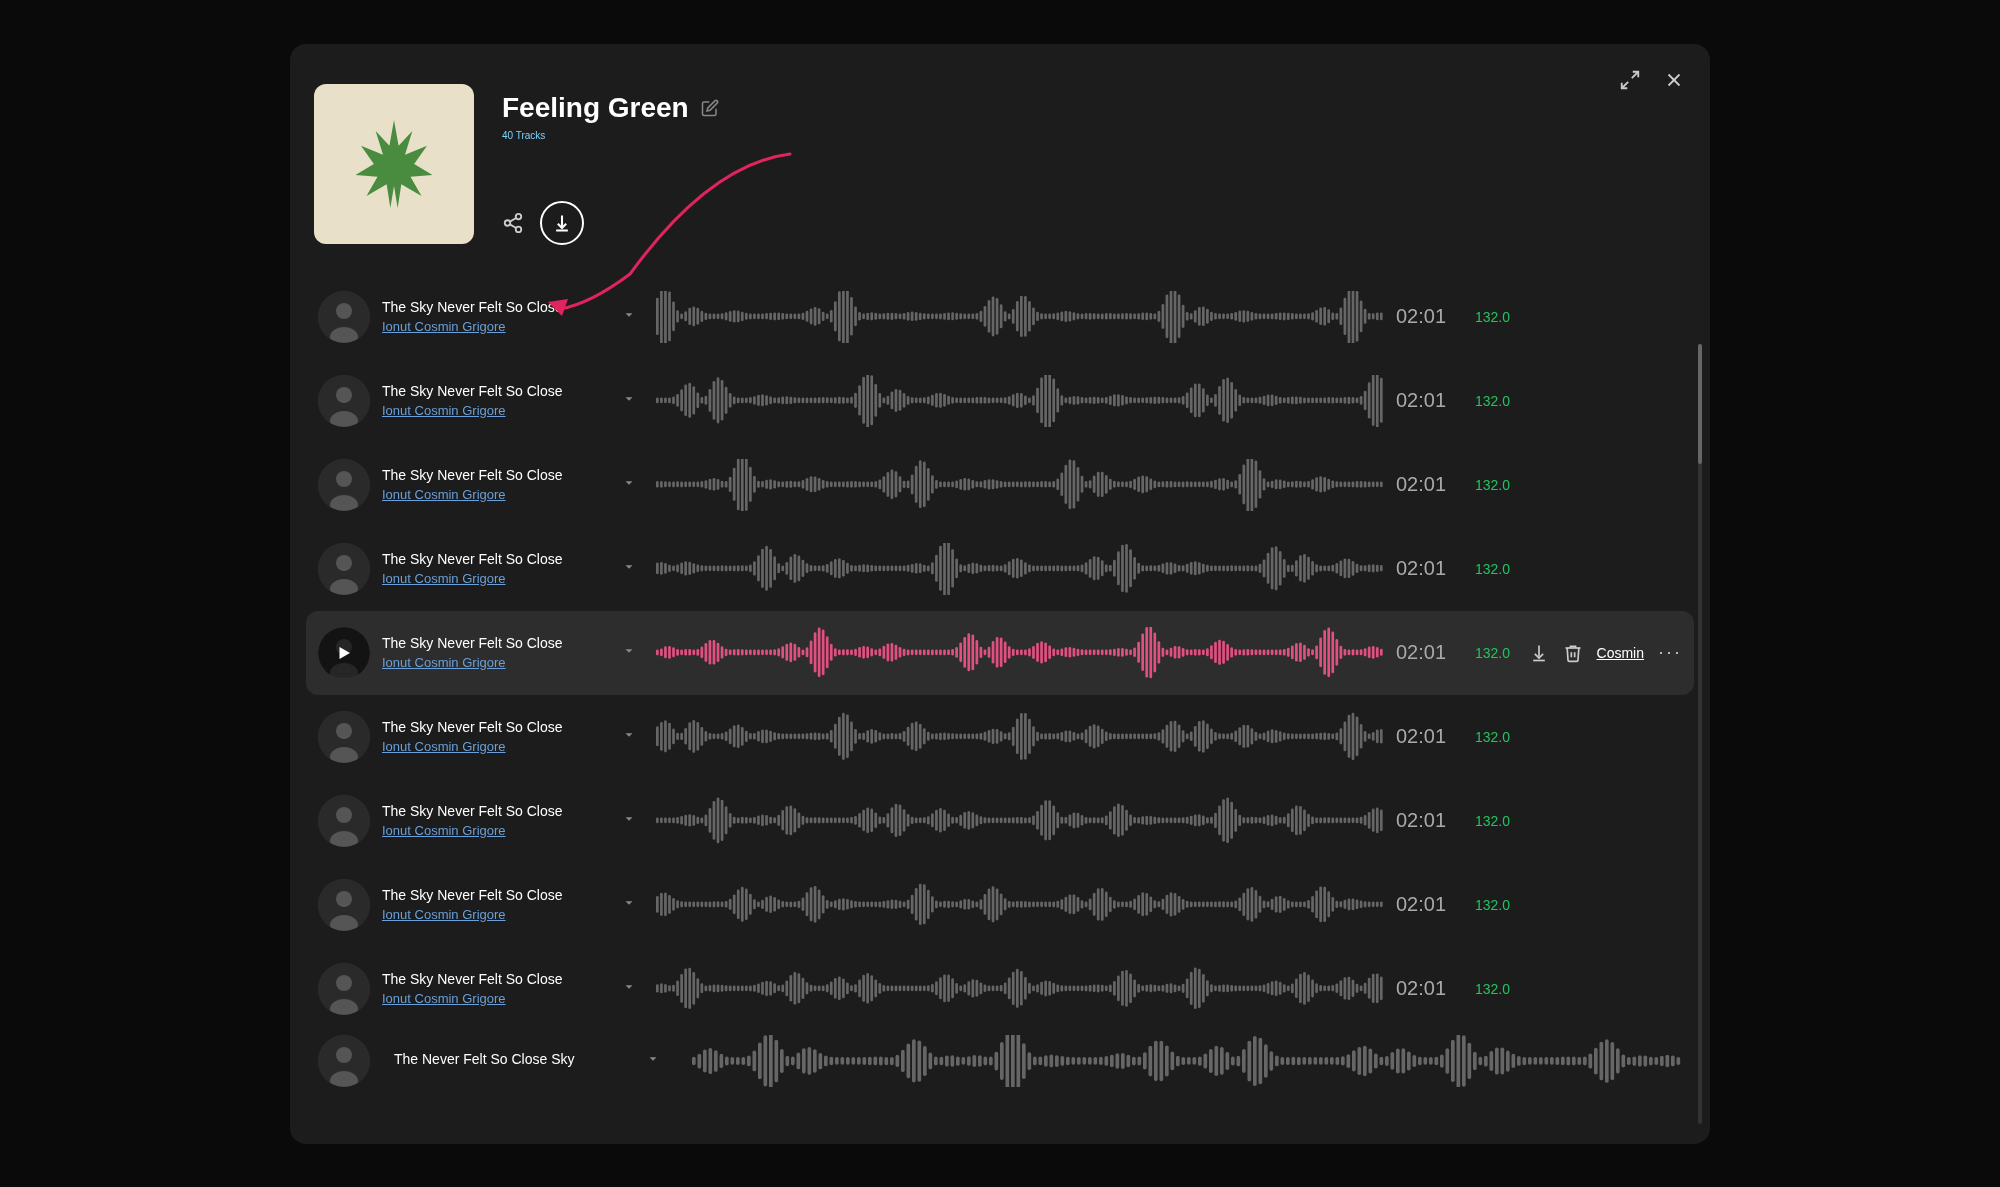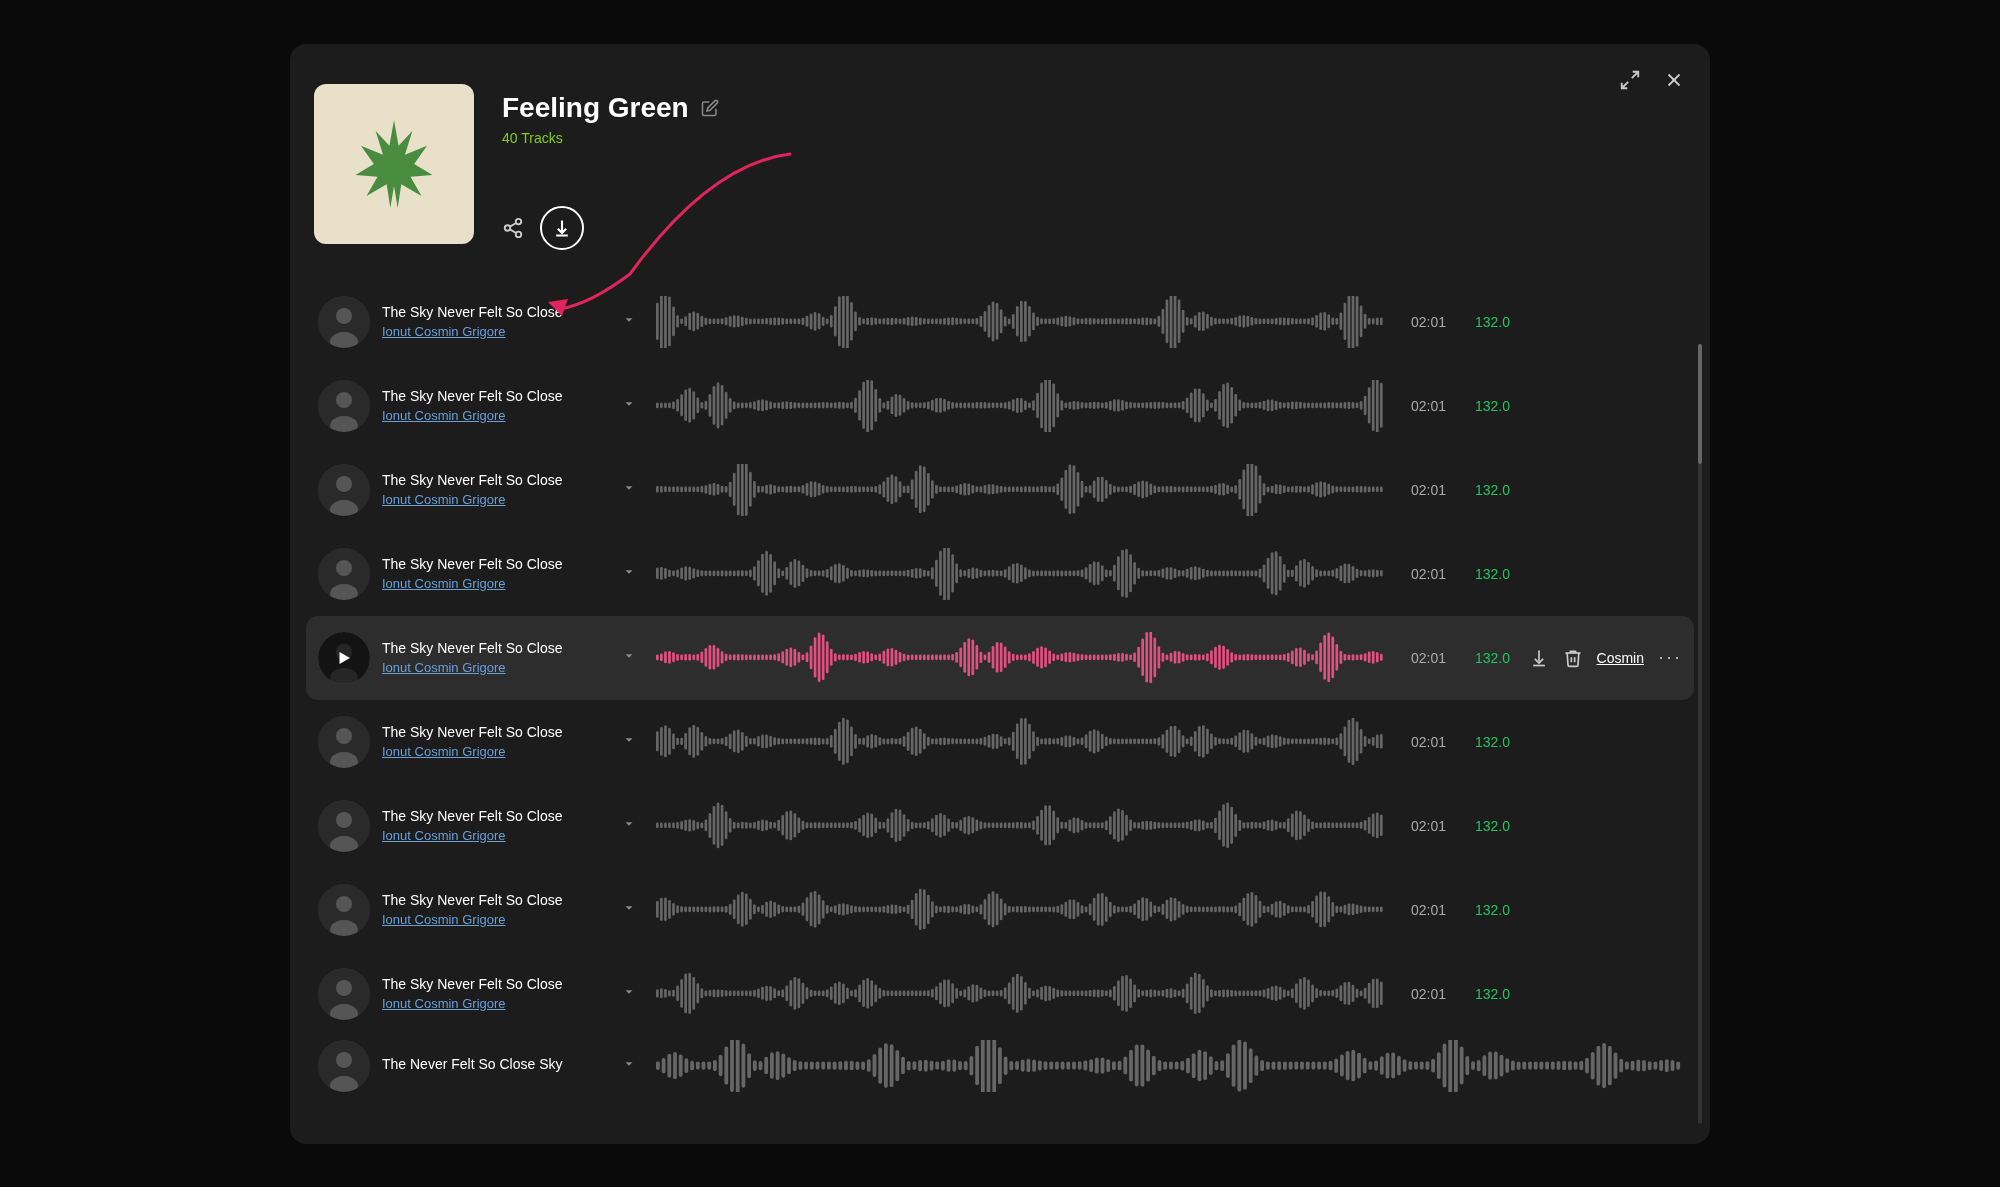--- a/index.html
+++ b/index.html
@@ -106,22 +106,22 @@
     }
 
     .edit-icon {
       color: #888;
       cursor: pointer;
       display: flex;
       align-items: center;
     }
 
     .track-count {
-      font-size: 14px;
-      color: #84cc16;
+      font-size: 10px;
+      color: #7dd3fc;
       margin-bottom: 24px;
     }
 
     .album-actions {
       display: flex;
       align-items: center;
       gap: 16px;
       margin-top: 60px;
     }
 
@@ -230,21 +230,21 @@
 
     .waveform-container {
       flex: 1;
       height: 52px;
       display: flex;
       align-items: center;
       overflow: hidden;
     }
 
     .track-duration {
-      font-size: 14px;
+      font-size: 20px;
       color: #aaa;
       width: 50px;
       text-align: right;
       flex-shrink: 0;
     }
 
     .track-bpm {
       font-size: 14px;
       color: #22c55e;
       width: 52px;
@@ -286,21 +286,21 @@
       color: #ccc;
       cursor: pointer;
       font-size: 18px;
       letter-spacing: 2px;
     }
 
     
     .track-row-partial {
       display: flex;
       align-items: center;
-      gap: 12px;
+      gap: 24px;
       padding: 0 12px;
       height: 60px;
       overflow: hidden;
     }
 
     
     .scroll-indicator {
       position: absolute;
       right: 8px;
       top: 300px;

